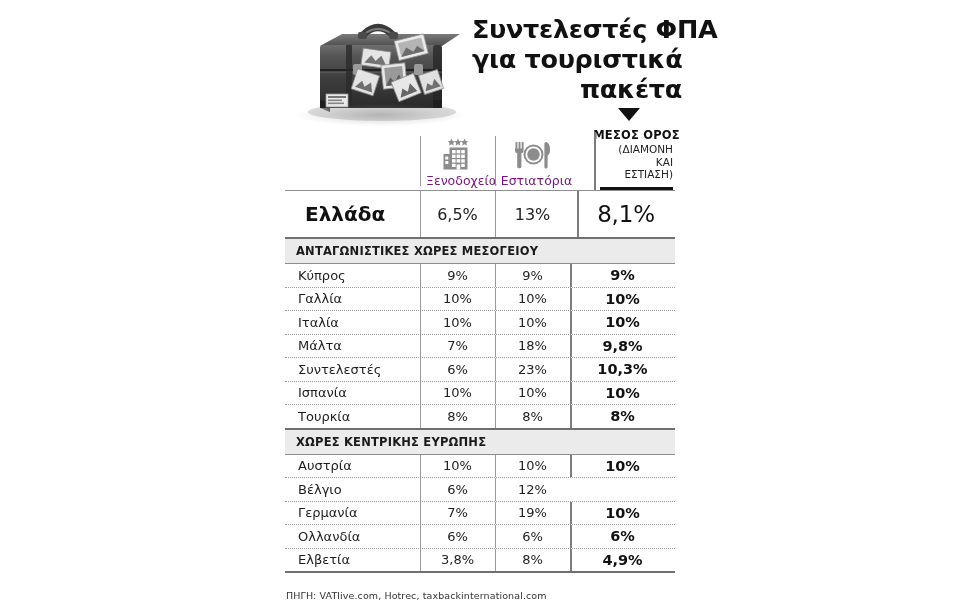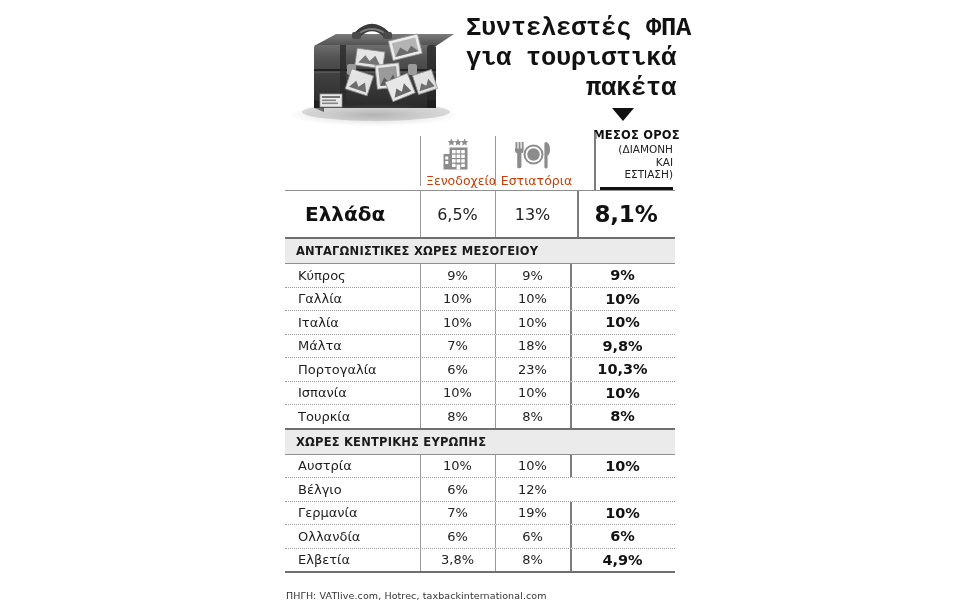--- a/index.html
+++ b/index.html
@@ -11,22 +11,22 @@
   }
   #page {
     position: relative;
     width: 960px; height: 600px;
     background: #ffffff;
   }
 
   
   #top-area {
     position: absolute;
-    left: 284px; top: 8px;
-    width: 392px; height: 118px; font-family: Liberation Mono, monospace;
+    left: 290px; top: 8px;
+    width: 392px; height: 118px;
   }
 
   
   #suitcase-wrap {
     position: absolute;
     left: 0px; top: 4px;
     width: 178px; height: 114px;
   }
   #suitcase-shadow {
     position: absolute;
@@ -94,21 +94,21 @@
   }
   .hcell.sep-strong::before {
     content: "";
     position: absolute;
     left: 0; top: 6px; bottom: 0px;
     width: 2px;
     background: #7c7c7c;
   }
   .icon-label {
     font-size: 12.5px;
-    color: #c2410c;
+    color: #701a75;
     margin-top: 3px;
     white-space: nowrap;
     padding-left: 8px;
   }
 
   
   .hotel-icon { width: 30px; height: 32px; position: relative; }
   
   .rest-icon { width: 38px; height: 30px; position: relative; }
 
@@ -169,21 +169,21 @@
   #greece-name {
     font-size: 20px; font-weight: bold; color: #111;
     padding-left: 20px;
   }
   .greece-val {
     justify-content: center;
     font-size: 16px; color: #222;
   }
   #greece-avg {
     justify-content: center;
-    font-size: 23px; font-weight: bold; color: #111;
+    font-size: 23px; font-weight: normal; color: #111;
     letter-spacing: -0.2px;
     margin-left: 7px;
   }
 
   
   .section-band {
     background: #ebebeb;
     height: 24px;
     display: flex;
     align-items: center;
@@ -423,21 +423,21 @@
         </div>
         <div class="rule-dotted"></div>
         <div class="data-row colgrid">
           <div class="cell rname">Μάλτα</div>
           <div class="cell rval sep">7%</div>
           <div class="cell rval sep">18%</div>
           <div class="cell ravg sep-strong">9,8%</div>
         </div>
         <div class="rule-dotted"></div>
         <div class="data-row colgrid">
-          <div class="cell rname">Πορτογαλία</div>
+          <div class="cell rname">Συντελεστές</div>
           <div class="cell rval sep">6%</div>
           <div class="cell rval sep">23%</div>
           <div class="cell ravg sep-strong">10,3%</div>
         </div>
         <div class="rule-dotted"></div>
         <div class="data-row colgrid">
           <div class="cell rname">Ισπανία</div>
           <div class="cell rval sep">10%</div>
           <div class="cell rval sep">10%</div>
           <div class="cell ravg sep-strong">10%</div>

